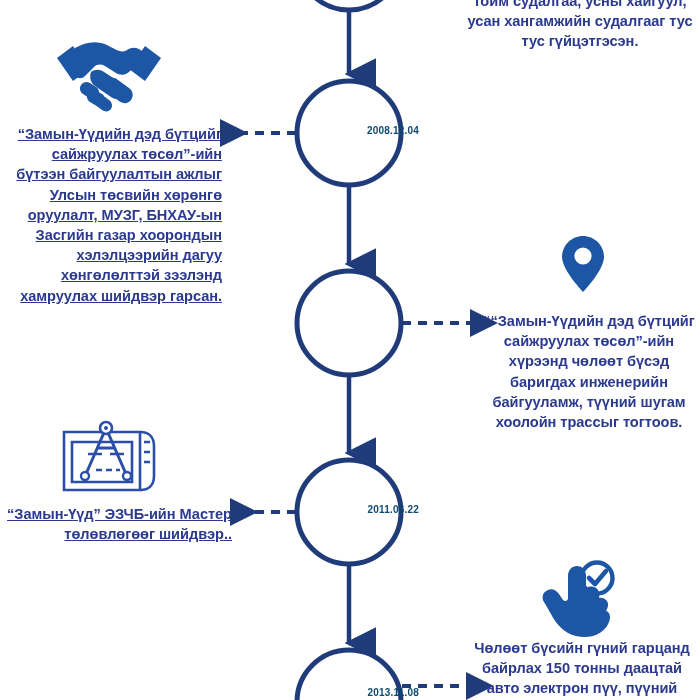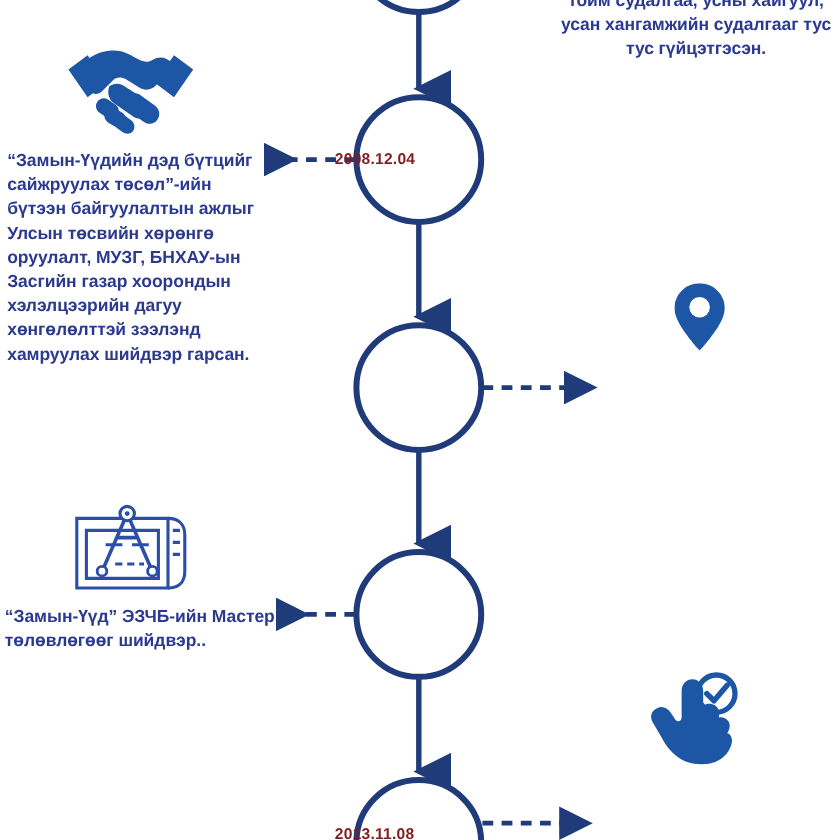--- a/index.html
+++ b/index.html
@@ -11,38 +11,38 @@
     position:relative;
   }
   #stage{position:absolute;left:0;top:0;width:700px;height:700px;}
 
   .svg-layer{position:absolute;left:0;top:0;width:700px;height:700px;pointer-events:none;}
 
   
   .node-label{
     position:absolute;
     width:140px;
-    text-align:left;
-    color:#7f1d1d;
+    text-align:right;
+    color:#0c4a6e;
     font-weight:bold;
-    font-size:13px;
+    font-size:10px;
     letter-spacing:.2px;
     line-height:1;
   }
 
   
   .txt{
     position:absolute;
     color:#2b3a8f;
     font-size:14.6px;
     line-height:1.385;
     font-weight:600;
     letter-spacing:-0.05px;
   }
-  .txt.center{text-align:left;}
+  .txt.center{text-align:right;text-decoration:underline;}
   .txt.ctr-right{text-align:center;}
 
   
   .icon{position:absolute;}
 </style>
 </head>
 <body>
 
 <div id="stage">
 
@@ -75,20 +75,21 @@
     <line x1="402" y1="323" x2="474" y2="323" stroke="#1f3b7a" stroke-width="4" stroke-dasharray="9,7" marker-end="url(#arrowR)"></line>
 
     <line x1="296" y1="512" x2="234" y2="512" stroke="#1f3b7a" stroke-width="4" stroke-dasharray="9,7" marker-end="url(#arrowL)"></line>
 
     <line x1="402" y1="686" x2="470" y2="686" stroke="#1f3b7a" stroke-width="4" stroke-dasharray="9,7" marker-end="url(#arrowR)"></line>
   </svg>
 
   <div class="node-label" style="left:279px; top:126px;">2008.12.04</div>
 
 
+  <div class="node-label" style="left:279px; top:505px;">2011.06.22</div>
 
   <div class="node-label" style="left:279px; top:688px;">2013.11.08</div>
 
   <div class="txt ctr-right" style="left:462px; top:-9px; width:236px;">тойм судалгаа, усны хайгуул, усан хангамжийн судалгааг тус тус гүйцэтгэсэн.</div>
 
   <div class="icon" style="left:55px; top:36px; width:108px; height:76px;">
     <svg viewBox="0 0 108 76" width="108" height="76" xmlns="http://www.w3.org/2000/svg">
       <g fill="#1c56a5">
         <path d="M2 22 L18 10 L34 33 L18 45 Z"></path>
         <path d="M106 22 L90 10 L74 33 L90 45 Z"></path>
@@ -112,20 +113,21 @@
   <div class="txt center" style="left:6px; top:124px; width:216px;">“Замын-Үүдийн дэд бүтцийг сайжруулах төсөл”-ийн бүтээн байгуулалтын ажлыг Улсын төсвийн хөрөнгө оруулалт, МУЗГ, БНХАУ-ын Засгийн газар хоорондын хэлэлцээрийн дагуу хөнгөлөлттэй зээлэнд хамруулах шийдвэр  гарсан.</div>
 
   <div class="icon" style="left:562px; top:236px; width:42px; height:56px;">
     <svg viewBox="0 0 42 56" width="42" height="56" xmlns="http://www.w3.org/2000/svg">
       <path d="M21 0 C9.4 0 0 9.4 0 21 C0 34 21 56 21 56 C21 56 42 34 42 21
                C42 9.4 32.6 0 21 0 Z" fill="#1c56a5"></path>
       <circle cx="21" cy="20" r="8.6" fill="#ffffff"></circle>
     </svg>
   </div>
 
+  <div class="txt ctr-right" style="left:478px; top:311px; width:222px;">““Замын-Үүдийн дэд бүтцийг сайжруулах төсөл”-ийн хүрээнд чөлөөт бүсэд баригдах инженерийн байгууламж, түүний шугам хоолойн трассыг тогтоов.</div>
 
   <div class="icon" style="left:58px; top:420px; width:104px; height:76px;">
     <svg viewBox="0 0 104 76" width="104" height="76" xmlns="http://www.w3.org/2000/svg">
       <g fill="none" stroke="#2b4fa8" stroke-width="2.6">
         <path d="M6 12 H82 V70 H6 Z"></path>
         <path d="M14 22 H74 V62 H14 Z"></path>
         <path d="M82 12 C92 12 96 18 96 26 V56 C96 66 90 70 82 70"></path>
         <path d="M86 22 H92 M86 32 H92 M86 42 H92"></path>
         <path d="M30 34 H44 M52 34 H66"></path>
         <path d="M38 50 H44 M48 50 H54 M58 50 H62" stroke-dasharray="6,5"></path>
@@ -155,14 +157,15 @@
                  C21 49 19 45 17 42 C14 37 16 32 21 30
                  C25 28 29 30 32 34 L36 40 C38 42 41 41 41 38 Z"></path>
       </g>
       <g transform="translate(52,0)">
         <circle cx="18" cy="18" r="15.5" fill="none" stroke="#1c56a5" stroke-width="4.4"></circle>
         <path d="M10 18 L16 24 L27 11" fill="none" stroke="#1c56a5" stroke-width="4.6" stroke-linecap="round" stroke-linejoin="round"></path>
       </g>
     </svg>
   </div>
 
+  <div class="txt ctr-right" style="left:466px; top:638px; width:232px;">Чөлөөт бүсийн гүний гарцанд байрлах 150 тонны даацтай авто электрон пүү, пүүний</div>
 
 </div>
 
 </body></html>

